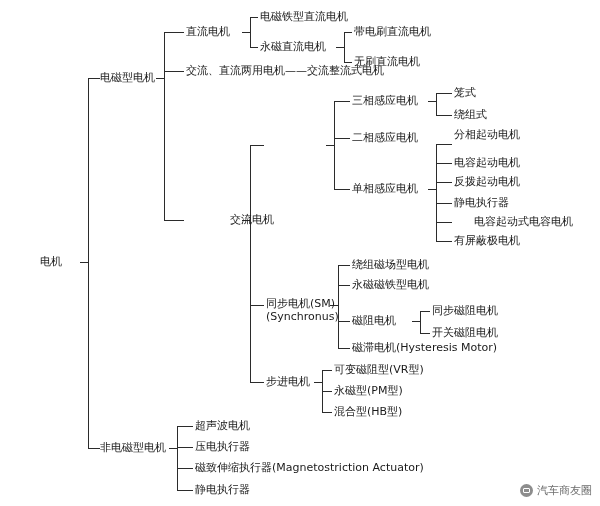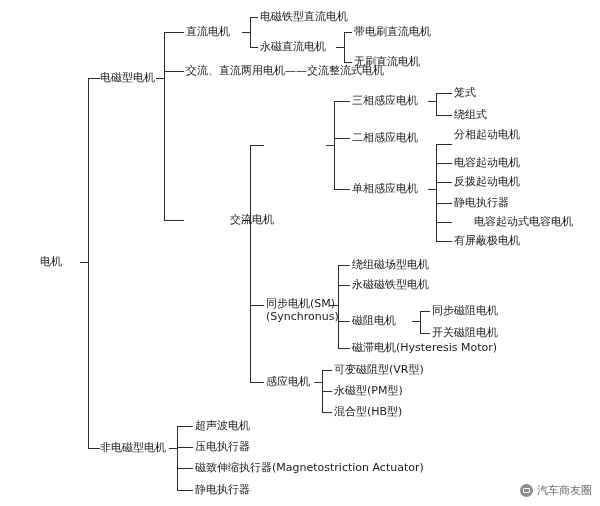--- a/index.html
+++ b/index.html
@@ -147,21 +147,21 @@
   <div class="node" style="left:186px; top:64px;text-align:center;">交流、直流两用电机——交流整流式电机</div>
   <div class="node" style="left:186px; top:213px;margin-left:44px;">交流电机</div>
 
   <div class="node" style="left:260px; top:10px;">电磁铁型直流电机</div>
   <div class="node" style="left:260px; top:40px;">永磁直流电机</div>
   <div class="node" style="left:354px; top:25px;">带电刷直流电机</div>
   <div class="node" style="left:354px; top:55px;">无刷直流电机</div>
 
   <div class="node two-line" style="left:266px; top:298px;">同步电机(SM)
 (Synchronus)</div>
-  <div class="node" style="left:266px; top:375px;">感应电机</div>
+  <div class="node" style="left:266px; top:375px;">步进电机</div>
 
   <div class="node" style="left:352px; top:94px;">三相感应电机</div>
   <div class="node" style="left:352px; top:131px;">二相感应电机</div>
   <div class="node" style="left:352px; top:182px;">单相感应电机</div>
 
   <div class="node" style="left:454px; top:86px;">笼式</div>
   <div class="node" style="left:454px; top:108px;">绕组式</div>
 
   <div class="node" style="left:454px; top:128px;">分相起动电机</div>
   <div class="node" style="left:454px; top:156px;">电容起动电机</div>

